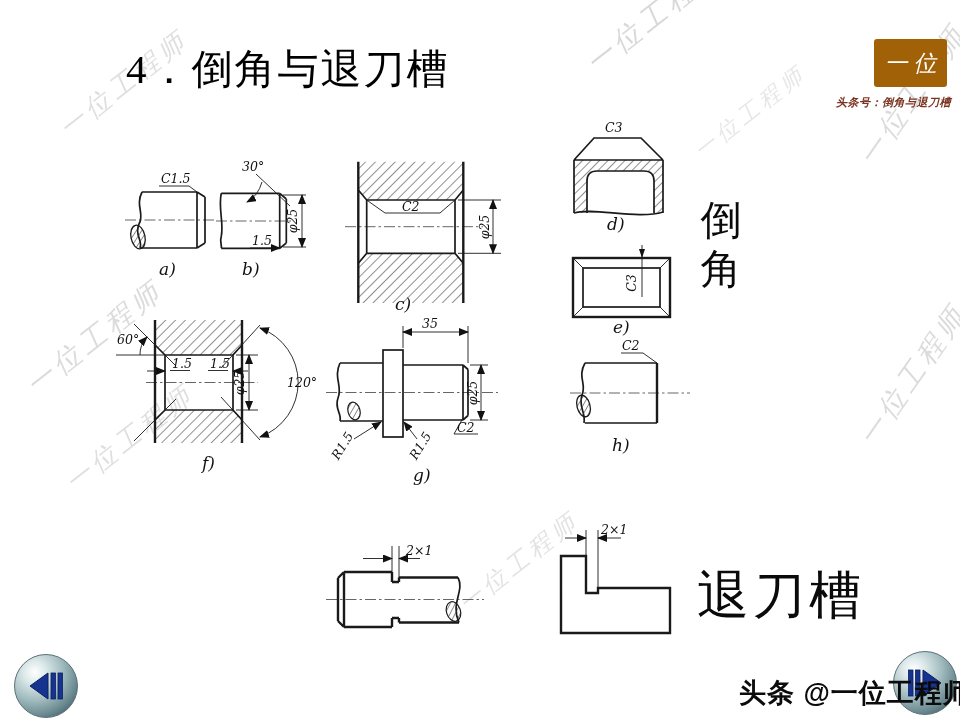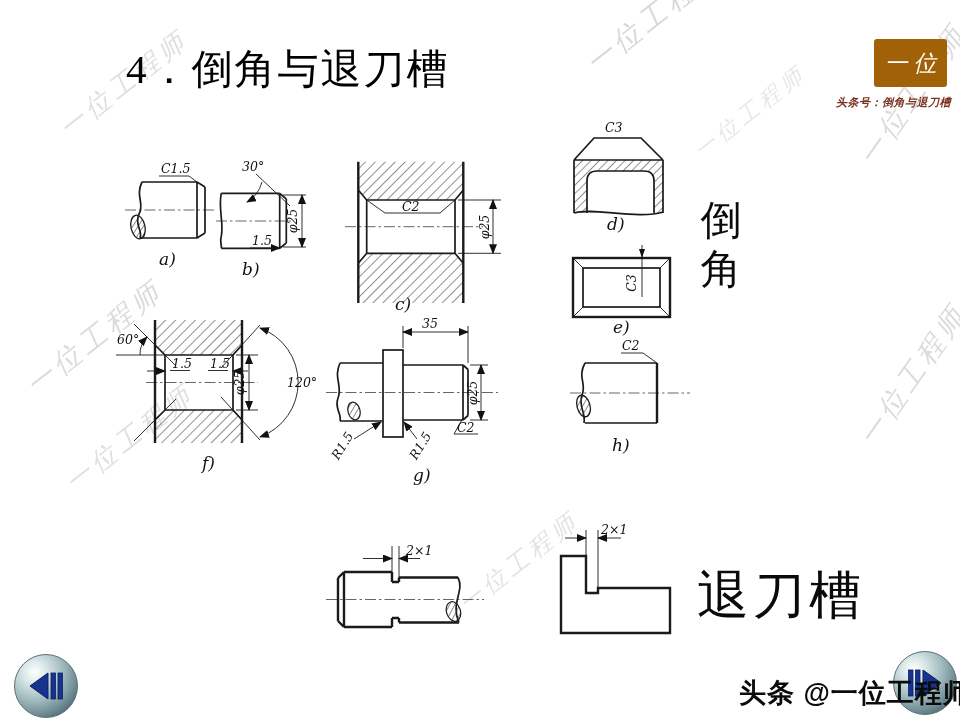--- a/index.html
+++ b/index.html
@@ -50,21 +50,21 @@
   <div class="wm" style="left:850px;top:152px;transform:rotate(-55deg);font-size:28px;opacity:.5;">一位工程师</div>
   <div class="wm" style="left:850px;top:432px;transform:rotate(-55deg);font-size:28px;opacity:.5;">一位工程师</div>
 
   <div id="title" class="abs">4．倒角与退刀槽</div>
 
   <div id="logo-box" class="abs">
     <span id="logo-text">一位</span>
   </div>
   <div id="logo-caption" class="abs">头条号：倒角与退刀槽</div>
 
-  <div class="fig" style="left:103px;top:140px;width:132px;height:132px;">
+  <div class="fig" style="left:103px;top:150px;width:132px;height:132px;">
     <svg width="132" height="132" viewBox="0 0 132 132">
       <defs>
           <pattern id="pa" patternUnits="userSpaceOnUse" width="4.5" height="4.5" patternTransform="rotate(45)">
             <line x1="0" y1="0" x2="0" y2="4.5" stroke="#333" stroke-width="1.1"></line>
           </pattern>
         </defs>
       <path class="cl" d="M22,70 H112"></path>
       <path class="s" d="M39,42 H94 M94,42 L102,47 M102,47 V93 M102,93 L94,98 M37,98 H94 M94,42 V98"></path>
       <path class="s" d="M39,42 C32,56 42,64 36,74 C31,85 40,90 37,98"></path>
       <ellipse cx="35" cy="87" rx="7" ry="12" transform="rotate(-12 35 87)" fill="url(#pa)" stroke="#1a1a1a" stroke-width="1.3"></ellipse>

